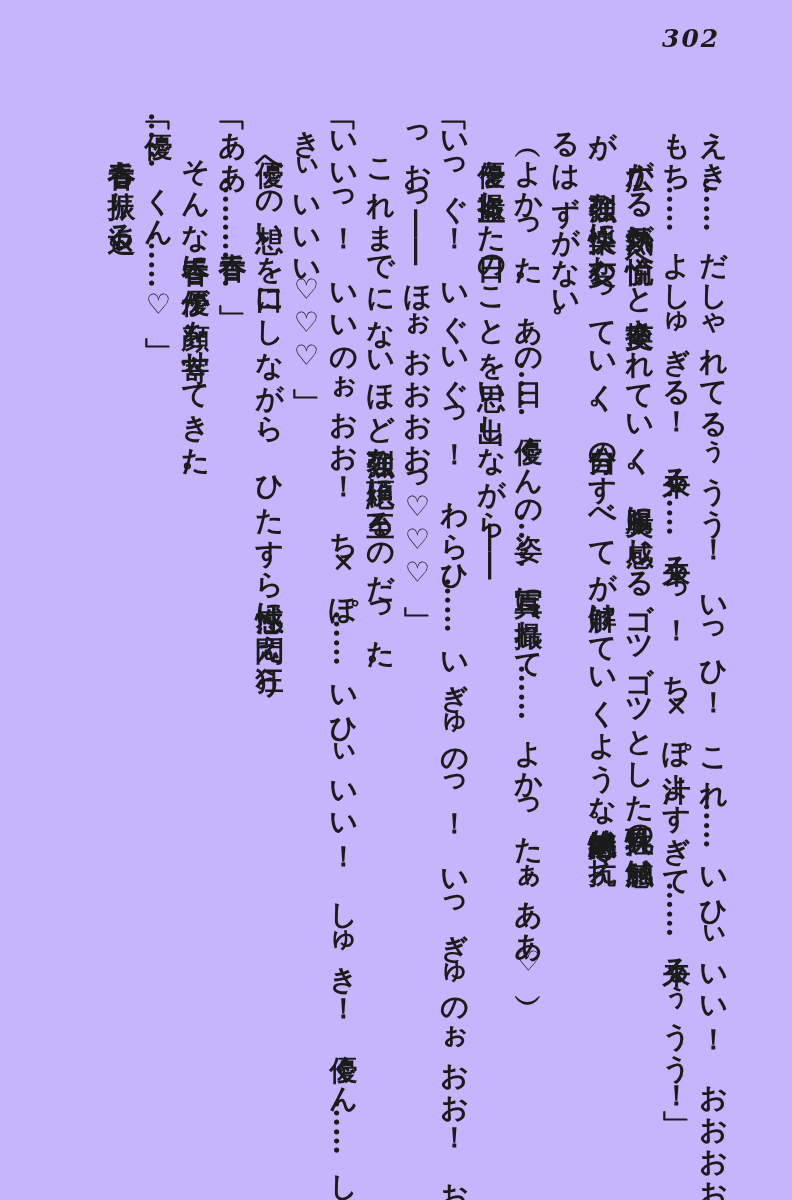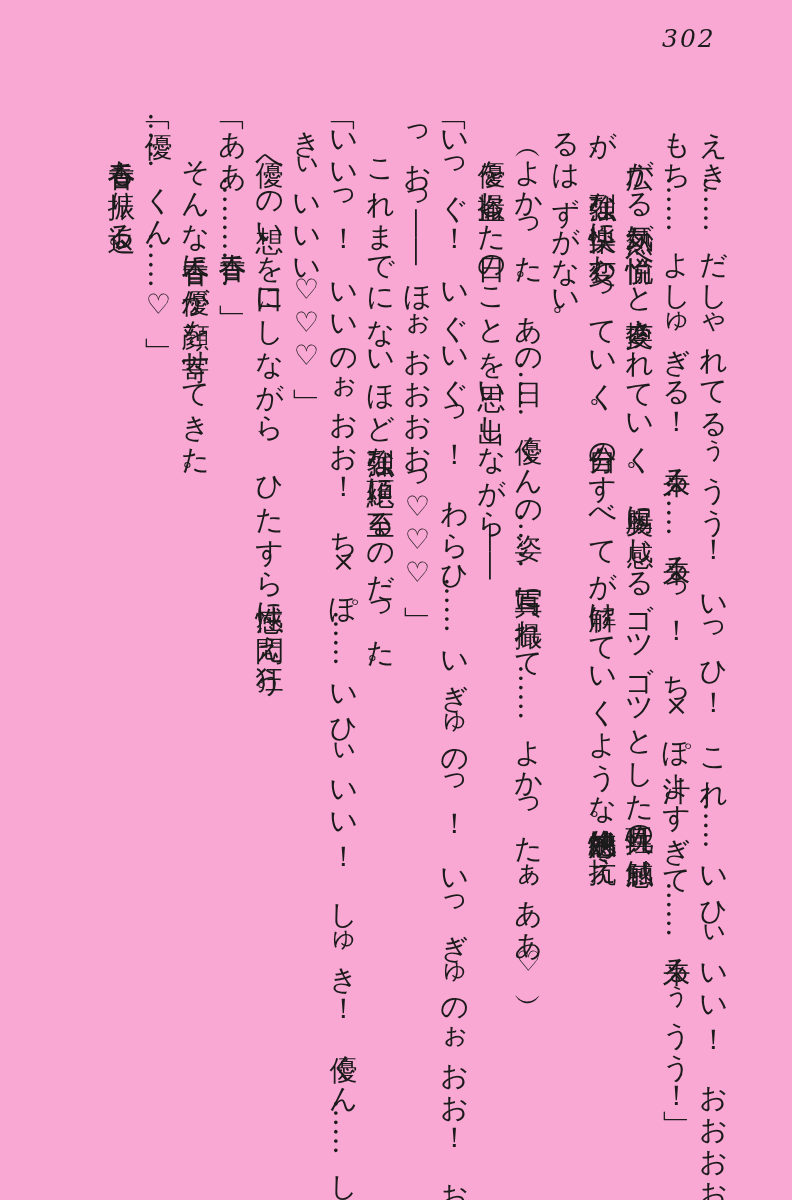--- a/index.html
+++ b/index.html
@@ -40,21 +40,21 @@
   }
   .text-body p.line {
     margin: 0;
     padding: 0;
     white-space: pre;
   }
 </style>
 </head>
 <body style="background: rgb(255, 255, 255);">
 
-<div class="page" style="background: #f9a8d4;">
+<div class="page" style="background: #c4b5fd; font-weight: bold;">
   <div class="page-number" style="color: rgb(27, 27, 27);">302</div>
 
   <div class="text-body" style="color: rgb(27, 27, 27);">
       <p class="line dialogue-continuation">えき……だしゃれてるぅうう！　いっひ！　これ……いひぃいい！　おおおお！　き</p>
       <p class="line dialogue-continuation">もち……よしゅぎる！　来る……来るっ！　ち×ぽ汁よすぎて……来るぅうう！」</p>
       <p class="line narration">　広がる熱気が愉悦へと変換されていく。腸奥に感じるゴツゴツとした性玩具の感触</p>
       <p class="line narration">が、強烈な快楽に変わっていく。自分のすべてが解けていくような絶対的快感。抗え</p>
       <p class="line narration">るはずがない。</p>
       <p class="line thought">　（よかった。あの日……優くんの姿……写真に撮れて……よかったぁああ♡）</p>
       <p class="line narration">　優を盗撮した日のことを思い出しながら――</p>

